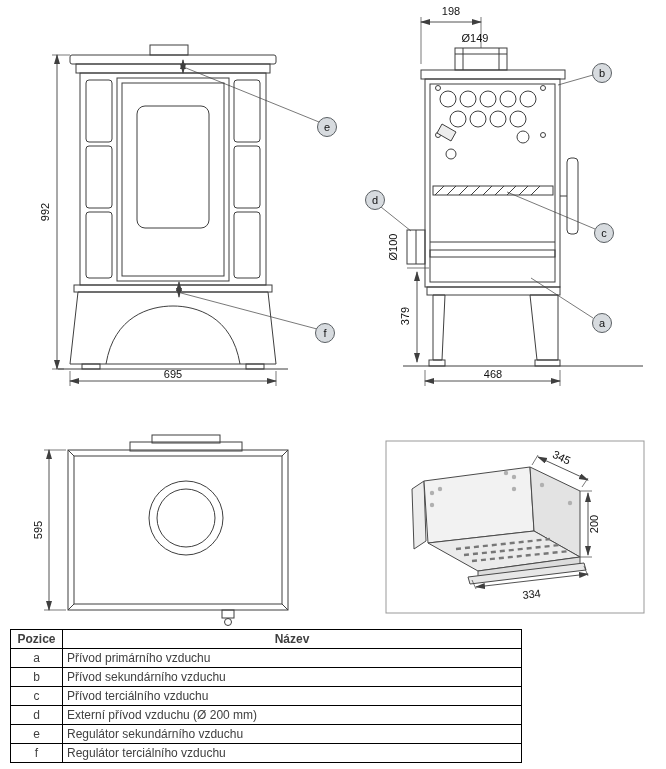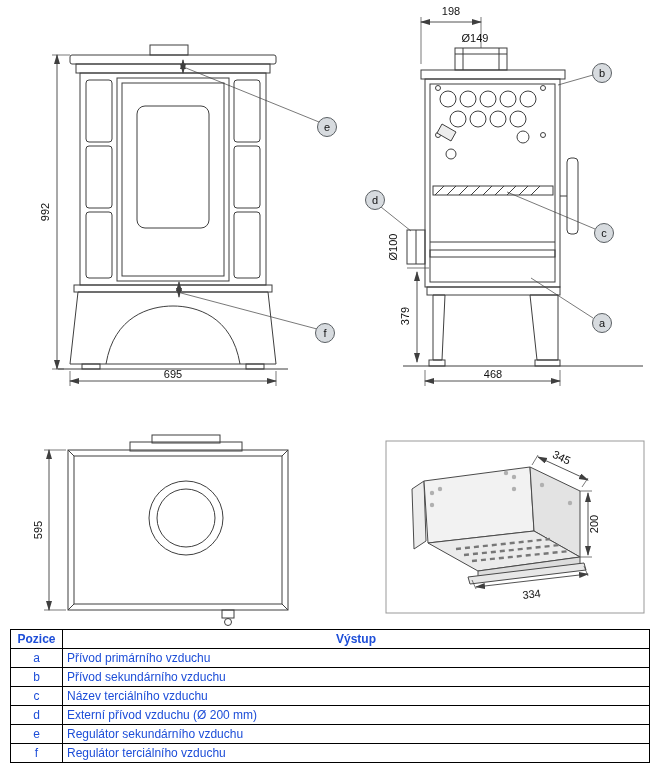--- a/index.html
+++ b/index.html
@@ -5,22 +5,22 @@
   html,body { margin:0; padding:0; background:#ffffff; }
   .screen { position:relative; width:666px; height:769px; background:#ffffff;
             font-family:"Liberation Sans", sans-serif; overflow:hidden; }
   .view { position:absolute; }
   .ln   { stroke:#3f3f3f; stroke-width:1; fill:none; }
   .dim  { stroke:#3f3f3f; stroke-width:0.9; fill:none; }
   .ext  { stroke:#3f3f3f; stroke-width:0.7; fill:none; }
   .dimtxt { font:11px "Liberation Sans", sans-serif; fill:#111; text-anchor:middle; }
   .callout circle { fill:#d7dbdf; stroke:#5a5f63; stroke-width:1; }
   .callout text { font:11px "Liberation Sans", sans-serif; fill:#111; text-anchor:middle; }
-  .parts-table { position:absolute; left:10px; top:629px; width:640px;
-                 border-collapse:collapse; font:12px "Liberation Sans", sans-serif; color:#1d4ed8; }
+  .parts-table { position:absolute; left:10px; top:629px; width:512px;
+                 border-collapse:collapse; font:12px "Liberation Sans", sans-serif; color:#404040; }
   .parts-table th, .parts-table td { border:1px solid #000; padding:1px 4px; height:16px; }
   .parts-table th { text-align:center; font-weight:bold; }
   .parts-table td.pos { text-align:center; }
   .parts-table td.name { text-align:left; }
 </style>
 </head>
 <body>
 
 <div class="screen">
 
@@ -235,35 +235,35 @@
   </svg>
 
   <table class="parts-table">
     <colgroup>
         <col style="width:52px">
         <col>
       </colgroup>
     <thead>
       <tr>
         <th>Pozice</th>
-        <th>Výstup</th>
+        <th>Název</th>
       </tr>
     </thead>
     <tbody>
       <tr>
         <td class="pos">a</td>
         <td class="name">Přívod primárního vzduchu</td>
       </tr>
       <tr>
         <td class="pos">b</td>
         <td class="name">Přívod sekundárního vzduchu</td>
       </tr>
       <tr>
         <td class="pos">c</td>
-        <td class="name">Název terciálního vzduchu</td>
+        <td class="name">Přívod terciálního vzduchu</td>
       </tr>
       <tr>
         <td class="pos">d</td>
         <td class="name">Externí přívod vzduchu (Ø 200 mm)</td>
       </tr>
       <tr>
         <td class="pos">e</td>
         <td class="name">Regulátor sekundárního vzduchu</td>
       </tr>
       <tr>

